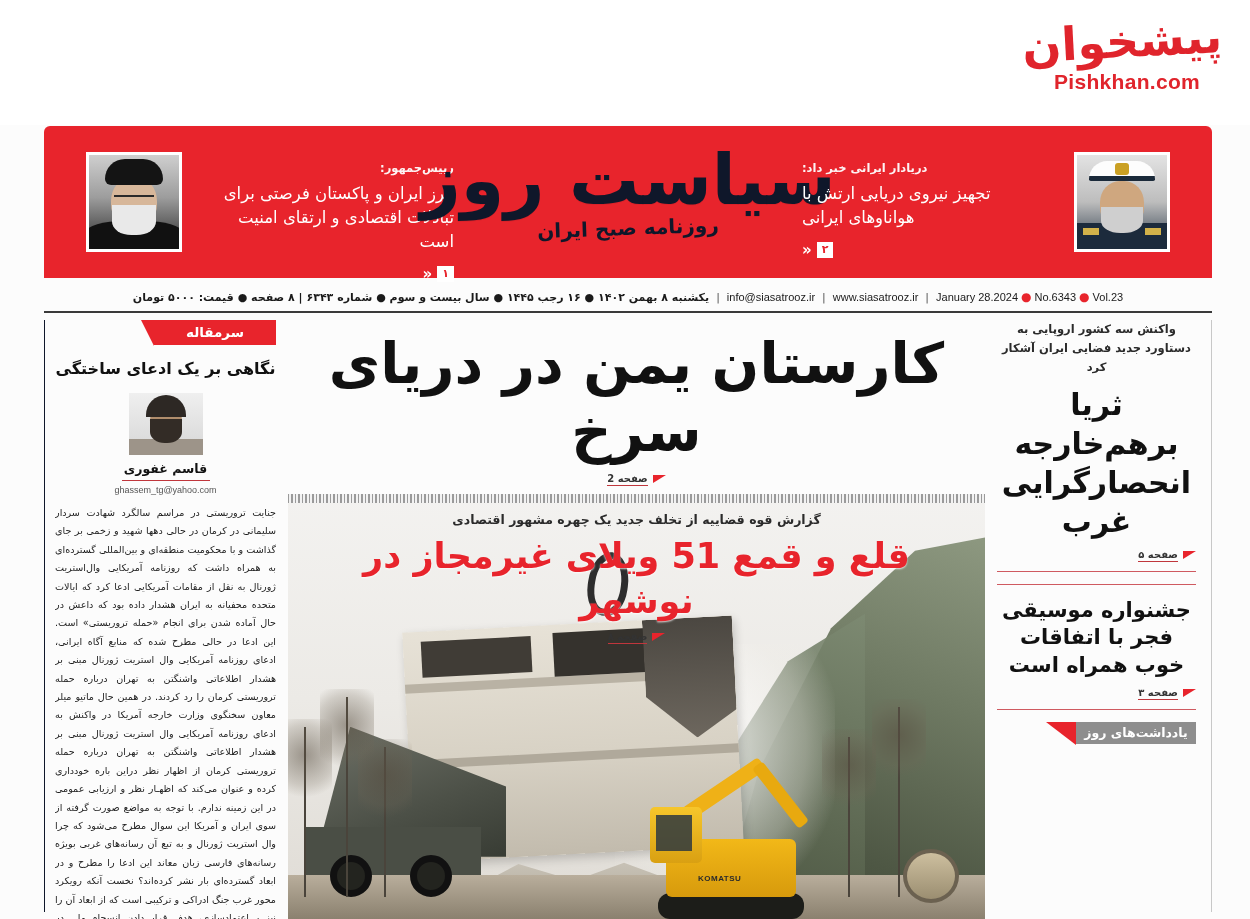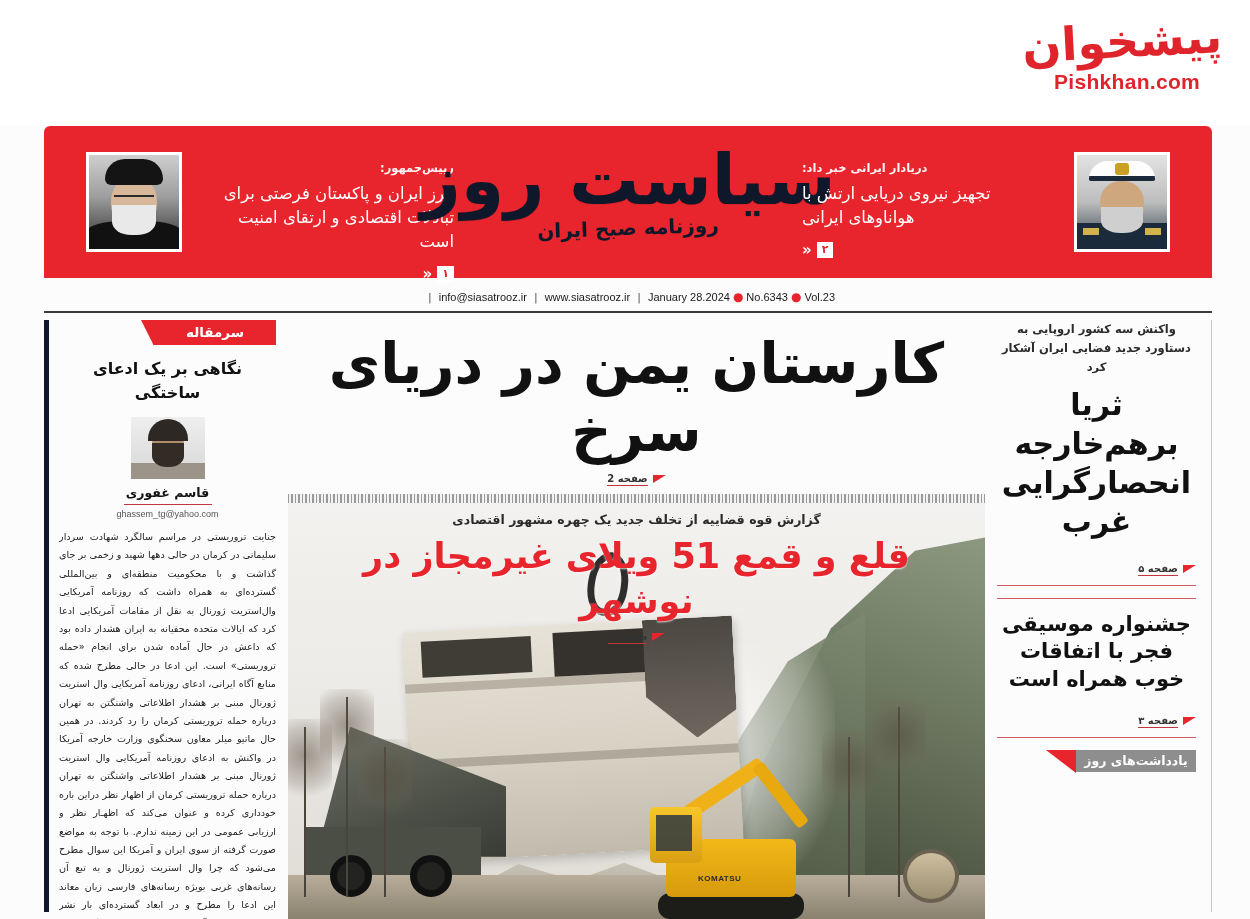--- a/index.html
+++ b/index.html
@@ -158,21 +158,21 @@
     position: absolute; top: 320px; left: 44px;
     width: 1168px; height: 592px;
     display: flex;
     flex-direction: row-reverse;
   }
 
   
   .col-editorial {
     width: 232px;
     padding-left: 10px;
-    border-left: 5px solid #0f172a;
+    border-left: 1px solid #0f172a;
     position: relative;
   }
   .sarmaghale-tag {
     position: relative;
     background: #e8242c;
     color: #fff;
     font-size: 13.5px;
     font-weight: bold;
     text-align: center;
     padding: 4px 0 5px 0;
@@ -376,21 +376,21 @@
   .l-kicker {
     font-size: 11.5px; font-weight: bold;
     color: #2b2b2b; text-align: center; line-height: 1.65;
   }
   .l-head {
     font-size: 30px; font-weight: bold; color: #111;
     text-align: center; line-height: 1.3; margin-top: 8px;
   }
   .l-head.sm { font-size: 24px; }
   .l-head.xs { font-size: 21px; }
-  .pageref.lft { justify-content: flex-start; margin-top: 22px; }
+  .pageref.lft { justify-content: flex-start; margin-top: 8px; }
   .l-rule { height: 1px; background: #cf5a60; margin: 9px 0 12px 0; }
   .notes-tag {
     position: relative;
     background: #8e8e8e;
     color: #fff;
     font-size: 12.5px; font-weight: bold;
     text-align: center;
     padding: 3px 0 4px 0;
     width: 120px;
     margin: 2px 0 0 auto;
@@ -467,20 +467,21 @@
     <span class="info-en">Vol.23</span>
     <span class="dot">●</span>
     <span class="info-en">No.6343</span>
     <span class="dot">●</span>
     <span class="info-en">January 28.2024</span>
     <span class="bar-sep">|</span>
     <span class="info-en">www.siasatrooz.ir</span>
     <span class="bar-sep">|</span>
     <span class="info-en">info@siasatrooz.ir</span>
     <span class="bar-sep">|</span>
+    <span class="info-fa">یکشنبه ۸ بهمن ۱۴۰۲ ● ۱۶ رجب ۱۴۴۵ ● سال بیست و سوم ● شماره ۶۳۴۳ | ۸ صفحه ● قیمت: ۵۰۰۰ تومان</span>
   </div>
   <div class="info-rule"></div>
 
   <div class="body-area">
 
     <div class="col-editorial">
       <div class="sarmaghale-tag">سرمقاله</div>
       <div class="editorial-head">نگاهی بر یک ادعای ساختگی</div>
       <div class="author-photo">
         <div class="a-shirt"></div>

